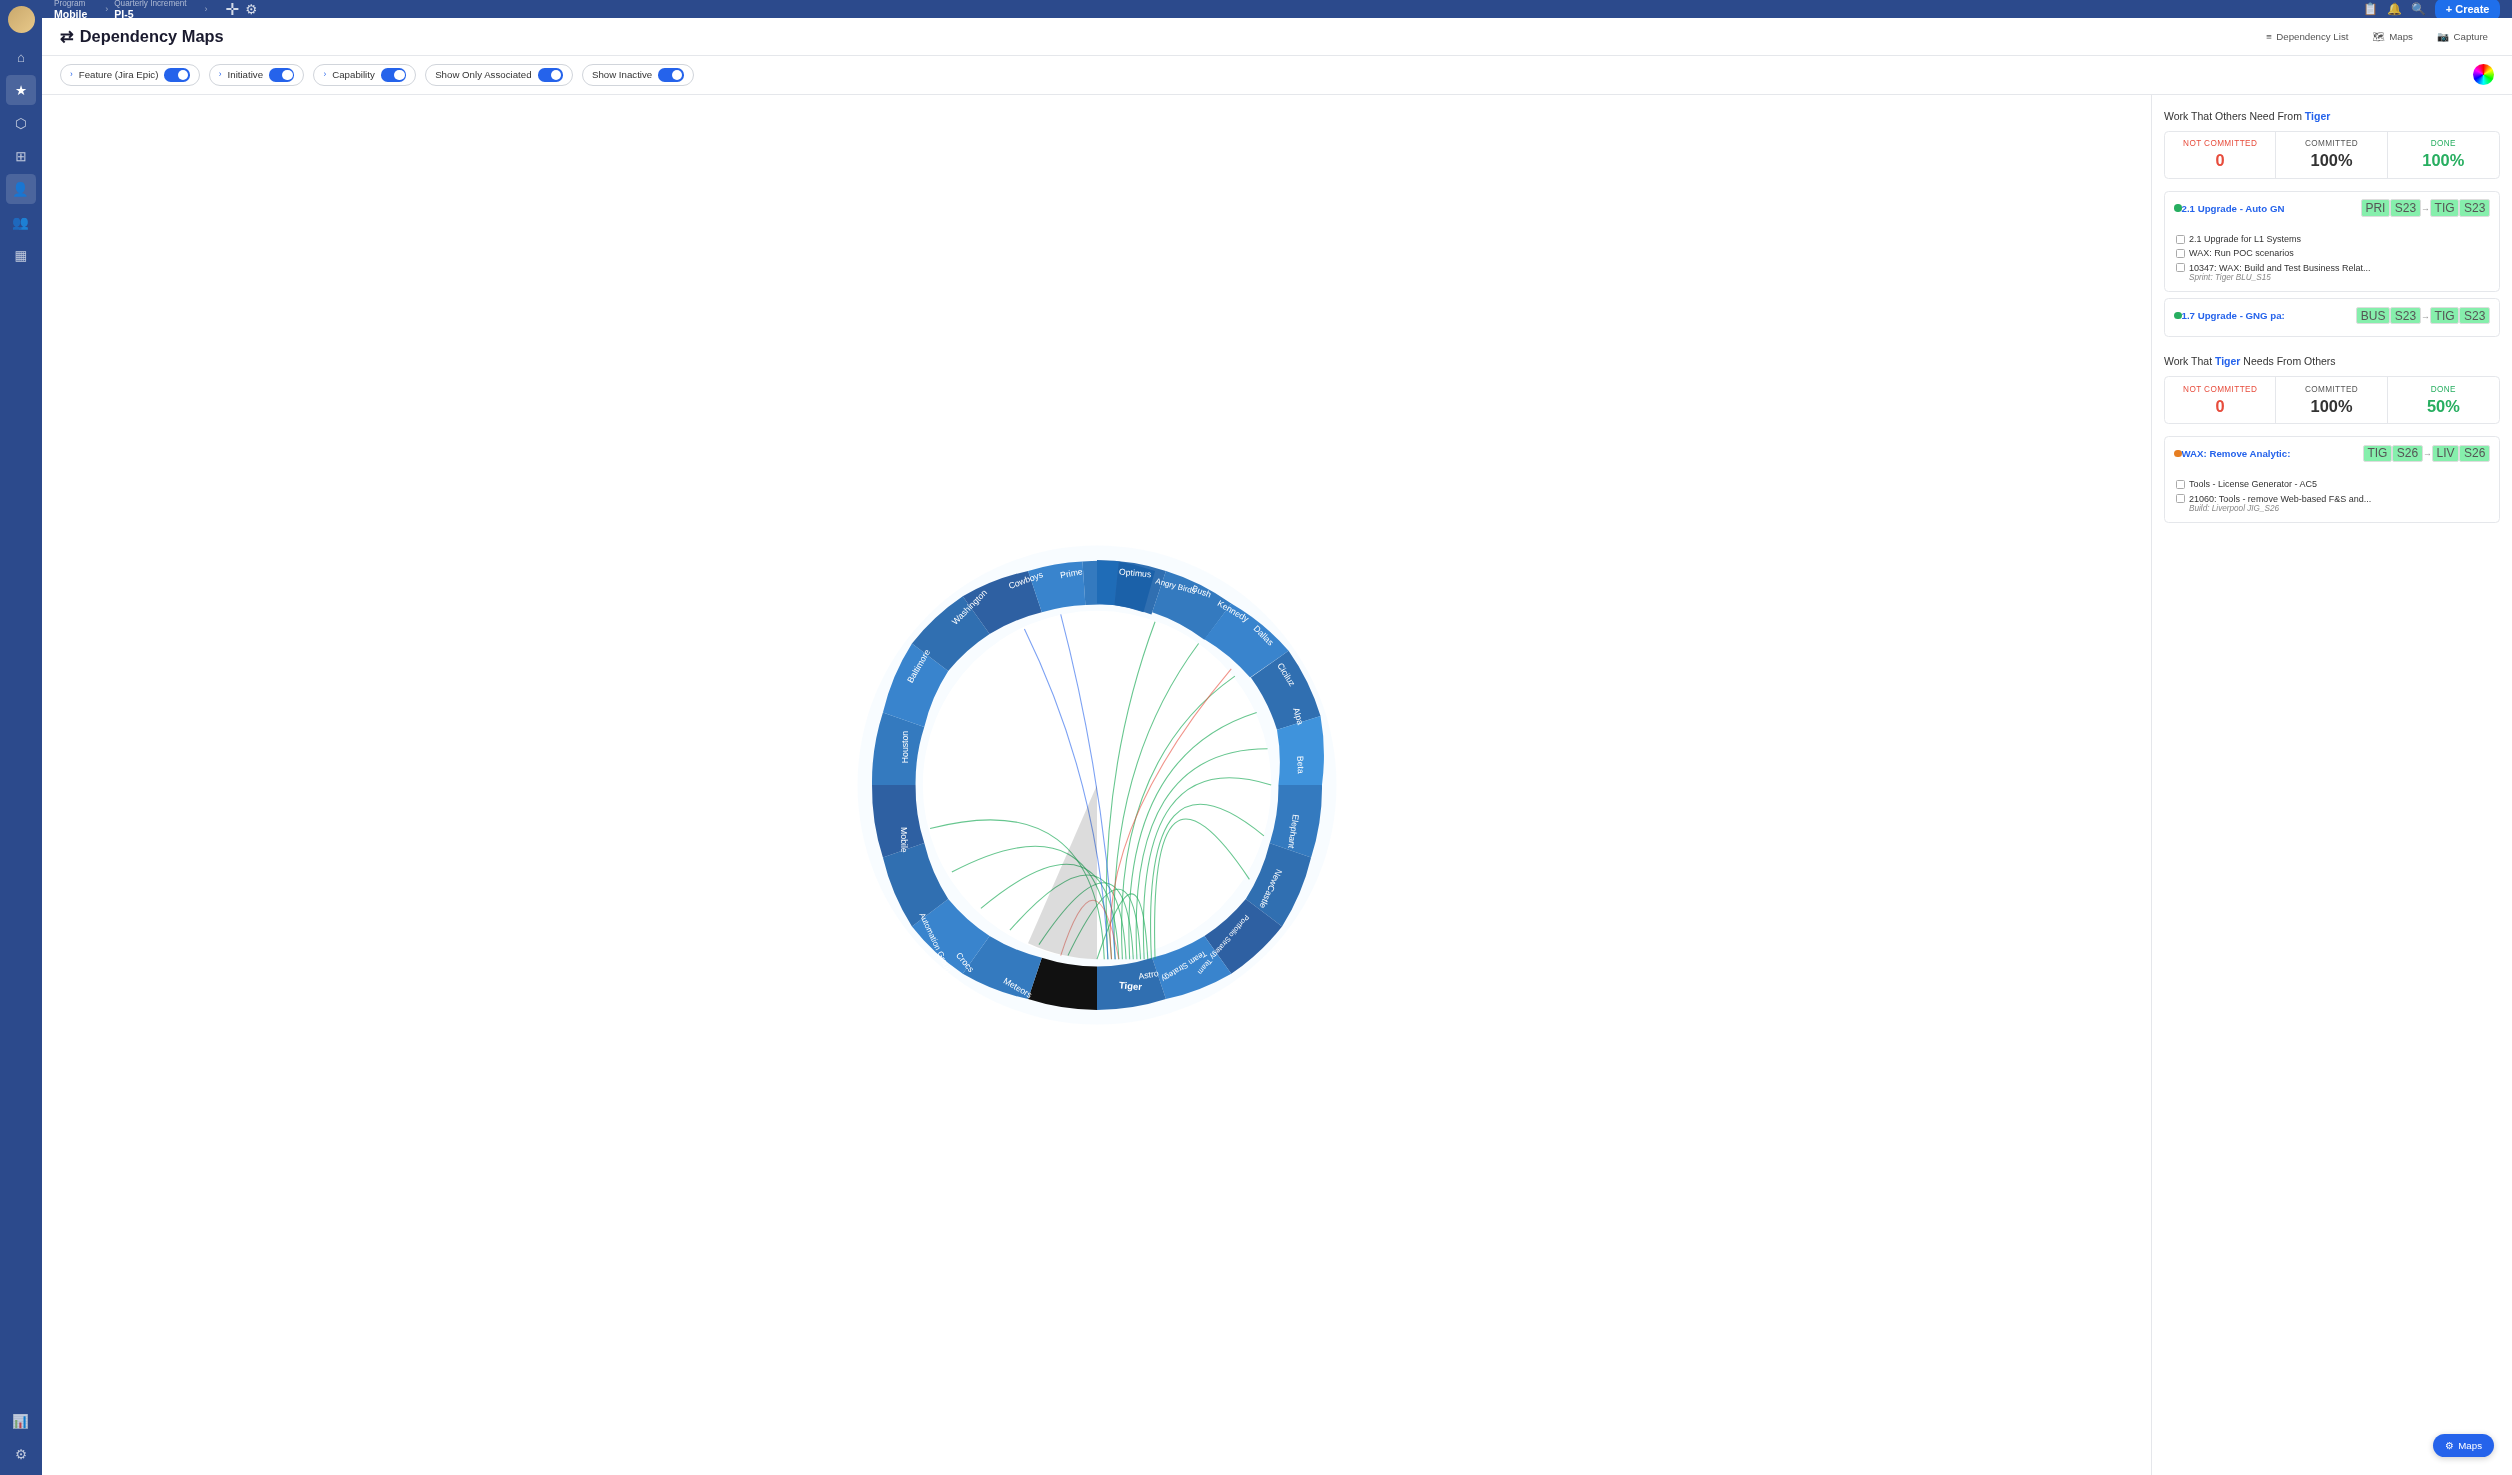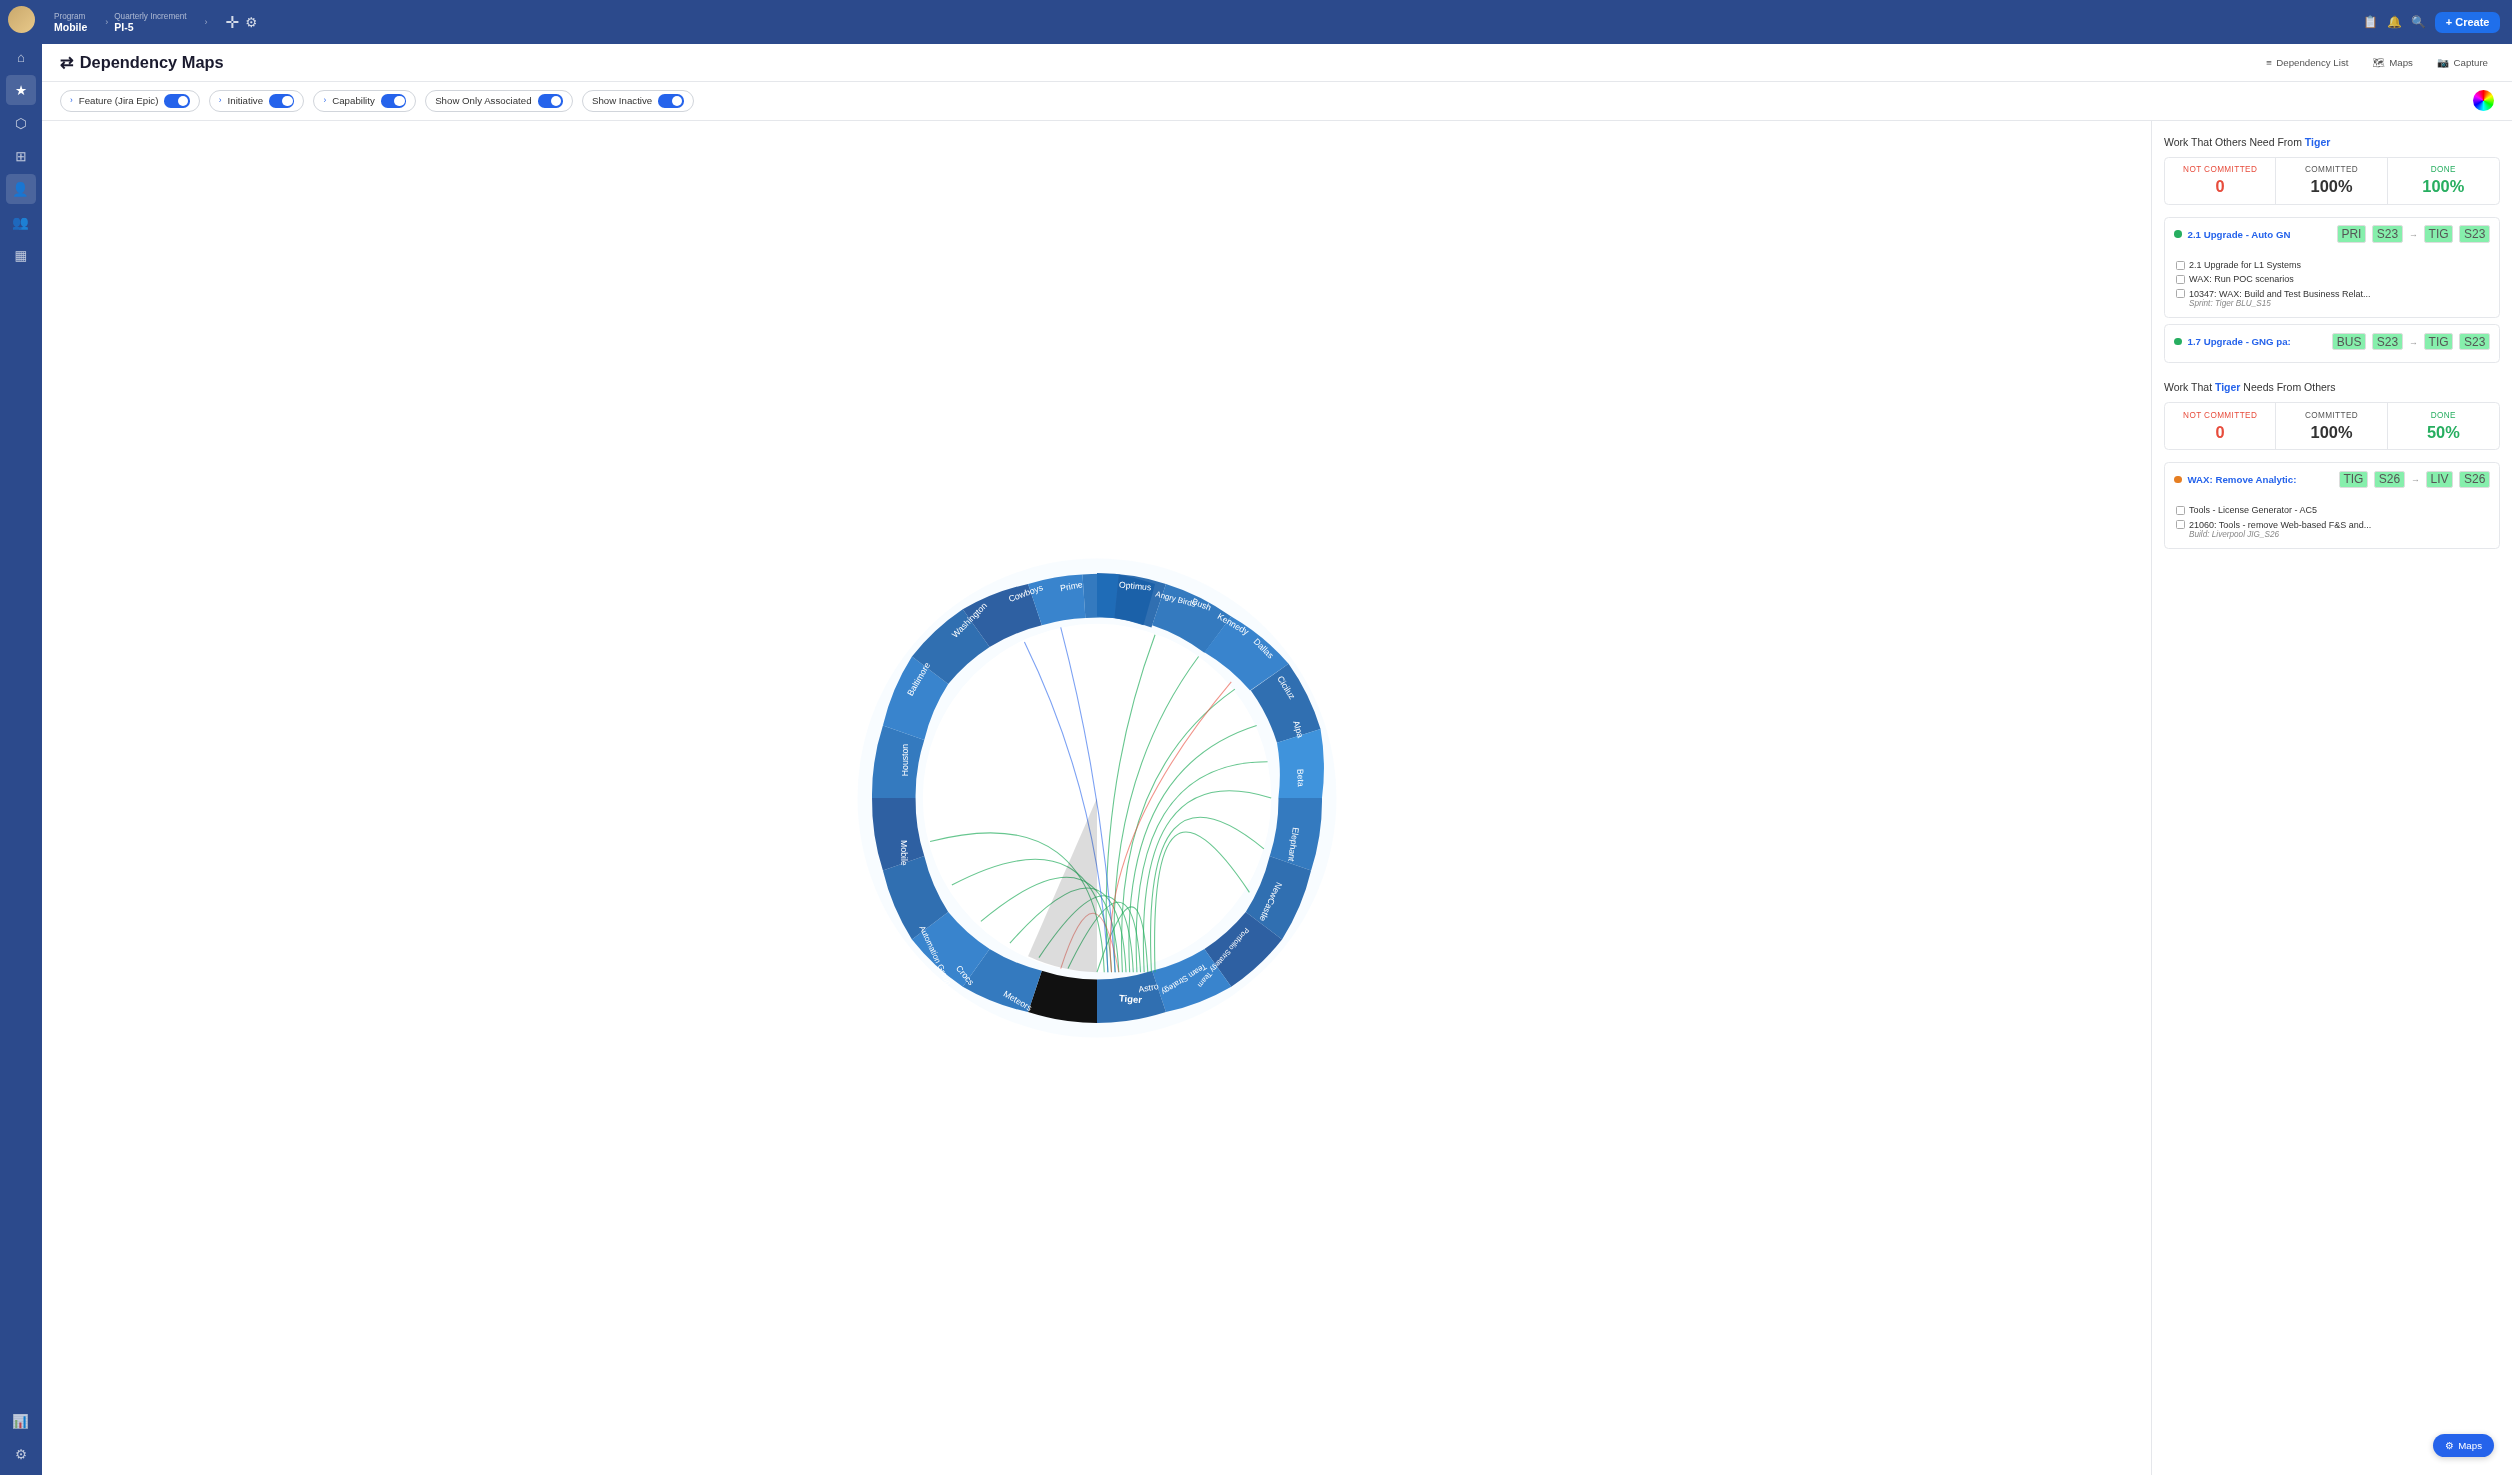--- a/index.html
+++ b/index.html
@@ -25,21 +25,21 @@
       color: rgba(255,255,255,0.7); cursor: pointer; font-size: 13.5px;
     }
     .sidebar-icon:hover, .sidebar-icon.active { background: rgba(255,255,255,0.15); color: white; }
     .sidebar-icon.active { color: white; }
     .sidebar-spacer { flex: 1; }
 
     
     .main-content { flex: 1; display: flex; flex-direction: column; overflow: hidden; }
     .topnav {
       background: #2c4a8c;
-      height: 44px;
+      height: 18px;
       display: flex;
       align-items: center;
       padding: 0 12px;
       gap: 0;
       color: white;
       flex-shrink: 0;
     }
     .topnav-section { display: flex; align-items: center; gap: 6px; padding-right: 12px; }
     .topnav-label { font-size: 8.2px; color: rgba(255,255,255,0.6); }
     .topnav-value { font-size: 10.5px; font-weight: 600; color: white; }
@@ -155,21 +155,21 @@
     .stat-value { font-size: 16.4px; font-weight: 700; }
     .stat-value.not-committed { color: #e74c3c; }
     .stat-value.committed { color: #333; }
     .stat-value.done { color: #27ae60; }
 
     .dep-item {
       border: 0.7px solid #e5e7eb; border-radius: 4.5px; padding: 7.5px 9px;
       margin-bottom: 6px; font-size: 9px;
     }
     .dep-item-header {
-      display: flex; align-items: center; gap: 6px; margin-bottom: 4.5px;
+      display: flex; align-items: center; margin-bottom: 4.5px;
     }
     .dep-dot { width: 7.5px; height: 7.5px; border-radius: 50%; flex-shrink: 0; }
     .dep-dot.green { background: #27ae60; }
     .dep-dot.orange { background: #e67e22; }
     .dep-title { color: #2563eb; font-weight: 600; font-size: 9.7px; flex: 1; }
     .dep-tag {
       background: #86efac; border: 0.7px solid #ddd; border-radius: 2.2px;
       padding: 0.7px 3.7px; font-size: 12px; color: #555;
     }
     .dep-arrow { color: #999; font-size: 9px; }

